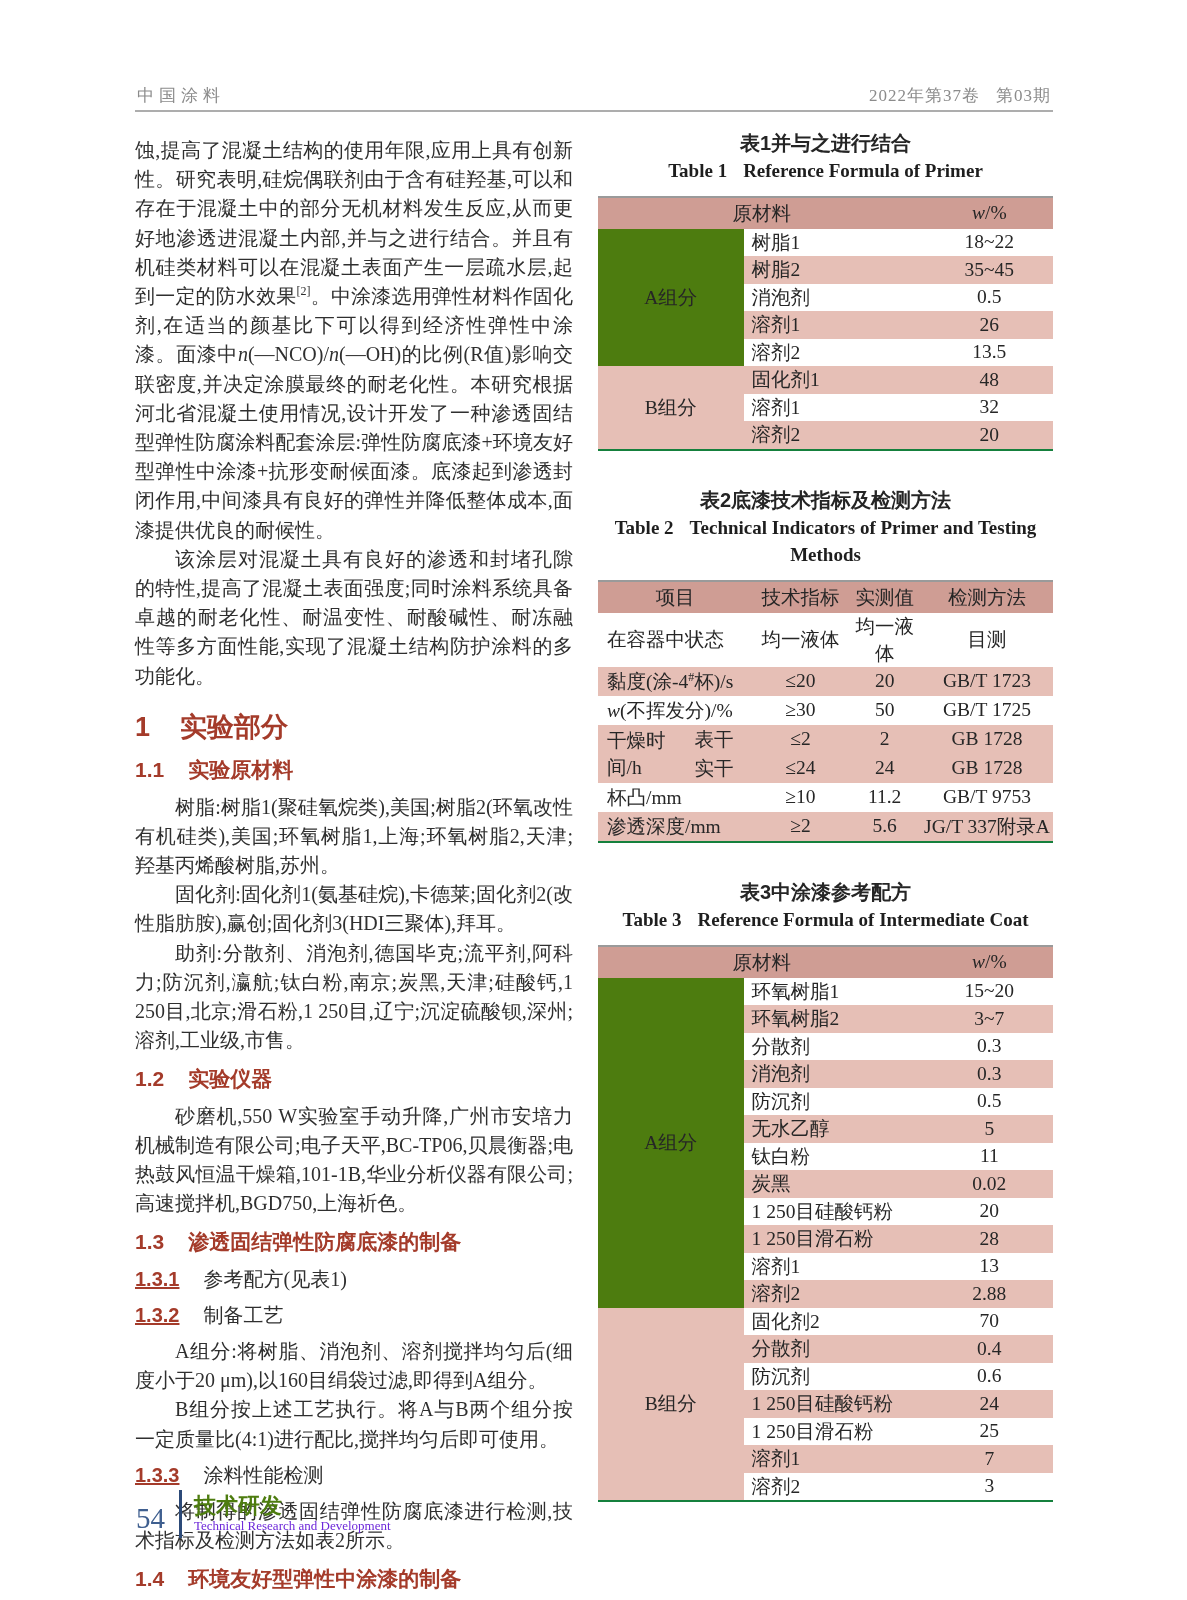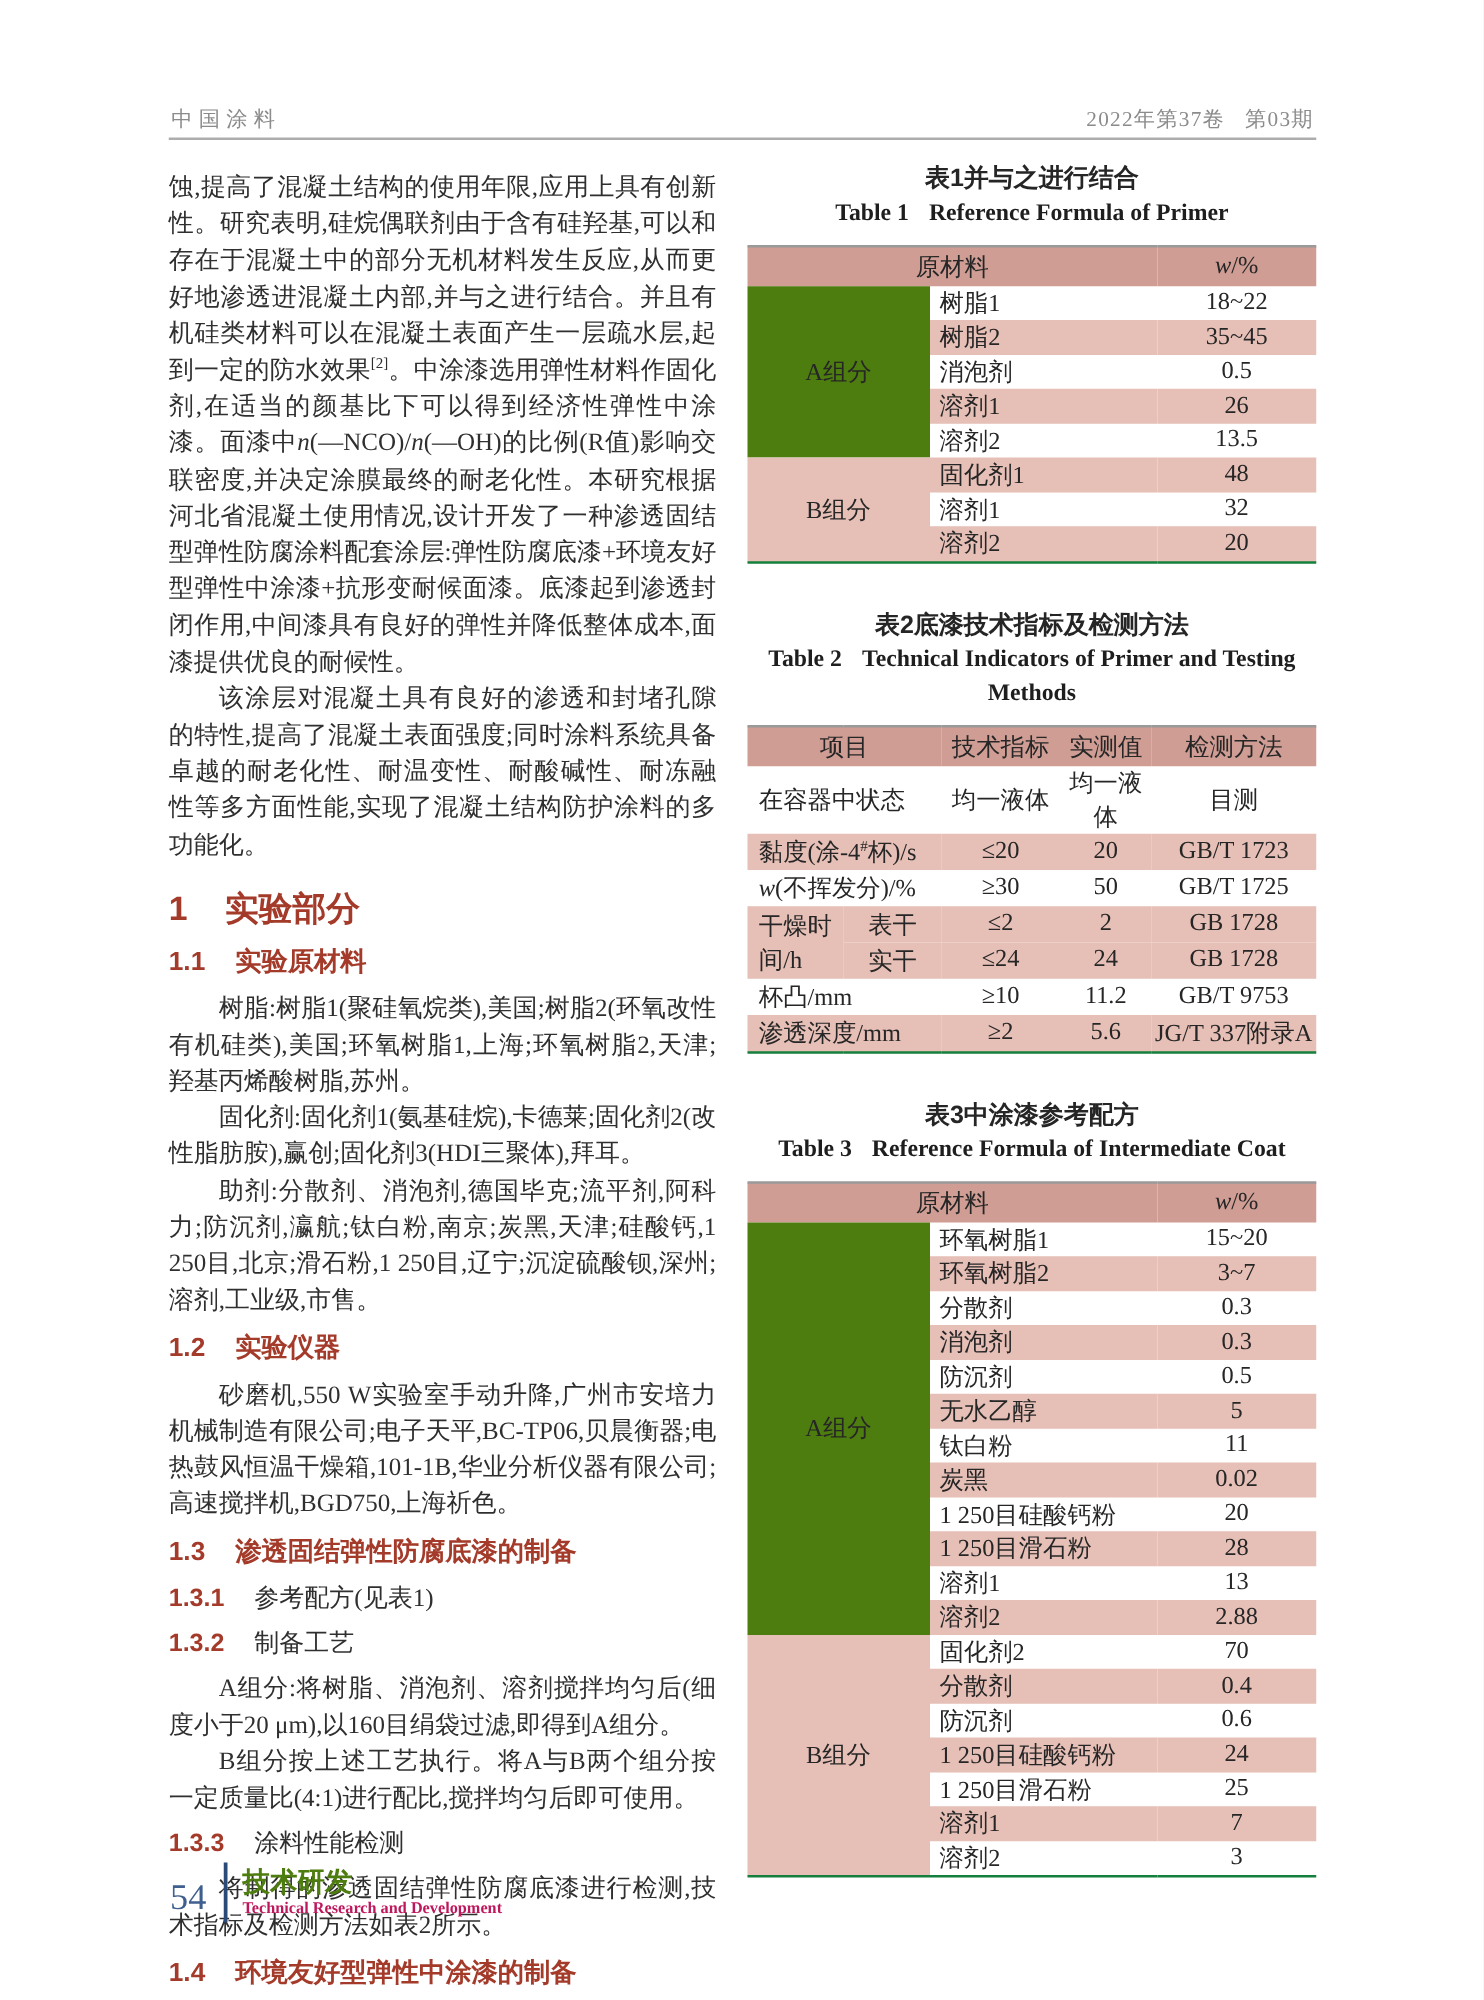--- a/index.html
+++ b/index.html
@@ -19,21 +19,21 @@
   sup.ref{font-size:12px;vertical-align:super;line-height:0;}
   .it{font-style:italic;}
   .h2{font-family:"Liberation Sans","DejaVu Sans",sans-serif;font-weight:bold;color:var(--heading-red,#a43b2a);
       font-size:27px;margin:20px 0 14px;line-height:1.2;text-align:left;}
   .h2 .num{margin-right:30px;}
   .h2b{font-family:"Liberation Sans","DejaVu Sans",sans-serif;font-weight:bold;color:var(--heading-red,#a43b2a);
       font-size:21px;margin:11px 0 9px;line-height:1.25;text-align:left;}
   .h2b .num{margin-right:24px;}
   .h3{margin:7px 0;text-align:left;}
   .h3 .num{font-family:"Liberation Sans","DejaVu Sans",sans-serif;font-weight:bold;color:var(--heading-red,#a43b2a);
-      font-size:20px;margin-right:24px;}
+      font-size:20px;margin-right:24px;text-decoration:underline;}
   .h3 .t{color:#2f2f2f;font-size:20px;}
   
   .col-right{position:absolute;left:598px;top:130px;width:455px;}
   .tblock{margin-bottom:36px;}
   .tcap-zh{font-family:"Liberation Sans","DejaVu Sans",sans-serif;font-weight:bold;font-size:20px;
       text-align:center;color:#252525;line-height:1.3;}
   .tcap-zh .lbl{margin-right:0;}
   .tcap-en{font-weight:bold;font-size:19px;text-align:center;color:#1e1e1e;line-height:1.35;margin-top:2px;}
   .tcap-en .lbl{margin-right:16px;}
   table{width:100%;border-collapse:collapse;margin-top:12px;font-size:19.5px;
@@ -52,21 +52,21 @@
   .t2 tr.pk td{background:var(--table-stripe,#e6bfb6);}
   .t2 .itm{text-align:left;padding-left:9px;}
   .t2 .ctr{text-align:center;}
   sup.hash{font-size:12px;vertical-align:super;line-height:0;}
   
   .footer{position:absolute;left:136px;top:1490px;display:flex;align-items:center;}
   .pgnum{font-size:29px;color:var(--footer-blue,#3f5f8f);line-height:1;margin-top:8px;}
   .fbar{width:3px;height:48px;background:#2c4a78;margin:0 12px 0 14px;}
   .fzh{font-family:"Liberation Sans","DejaVu Sans",sans-serif;font-weight:bold;font-size:22px;
       color:#4d7c0f;line-height:1.15;}
-  .fen{font-size:13px;color:#be185d;font-weight:bold;line-height:1.3;}
+  .fen{font-size:13px;color:#6d28d9;font-weight:normal;line-height:1.3;}
 </style>
 </head>
 <body>
 
 <div class="page">
 
   <div class="ph-journal">中国涂料</div>
   <div class="ph-issue">
     <span>2022年第37卷</span><span class="gap"></span><span>第03期</span>
   </div>

